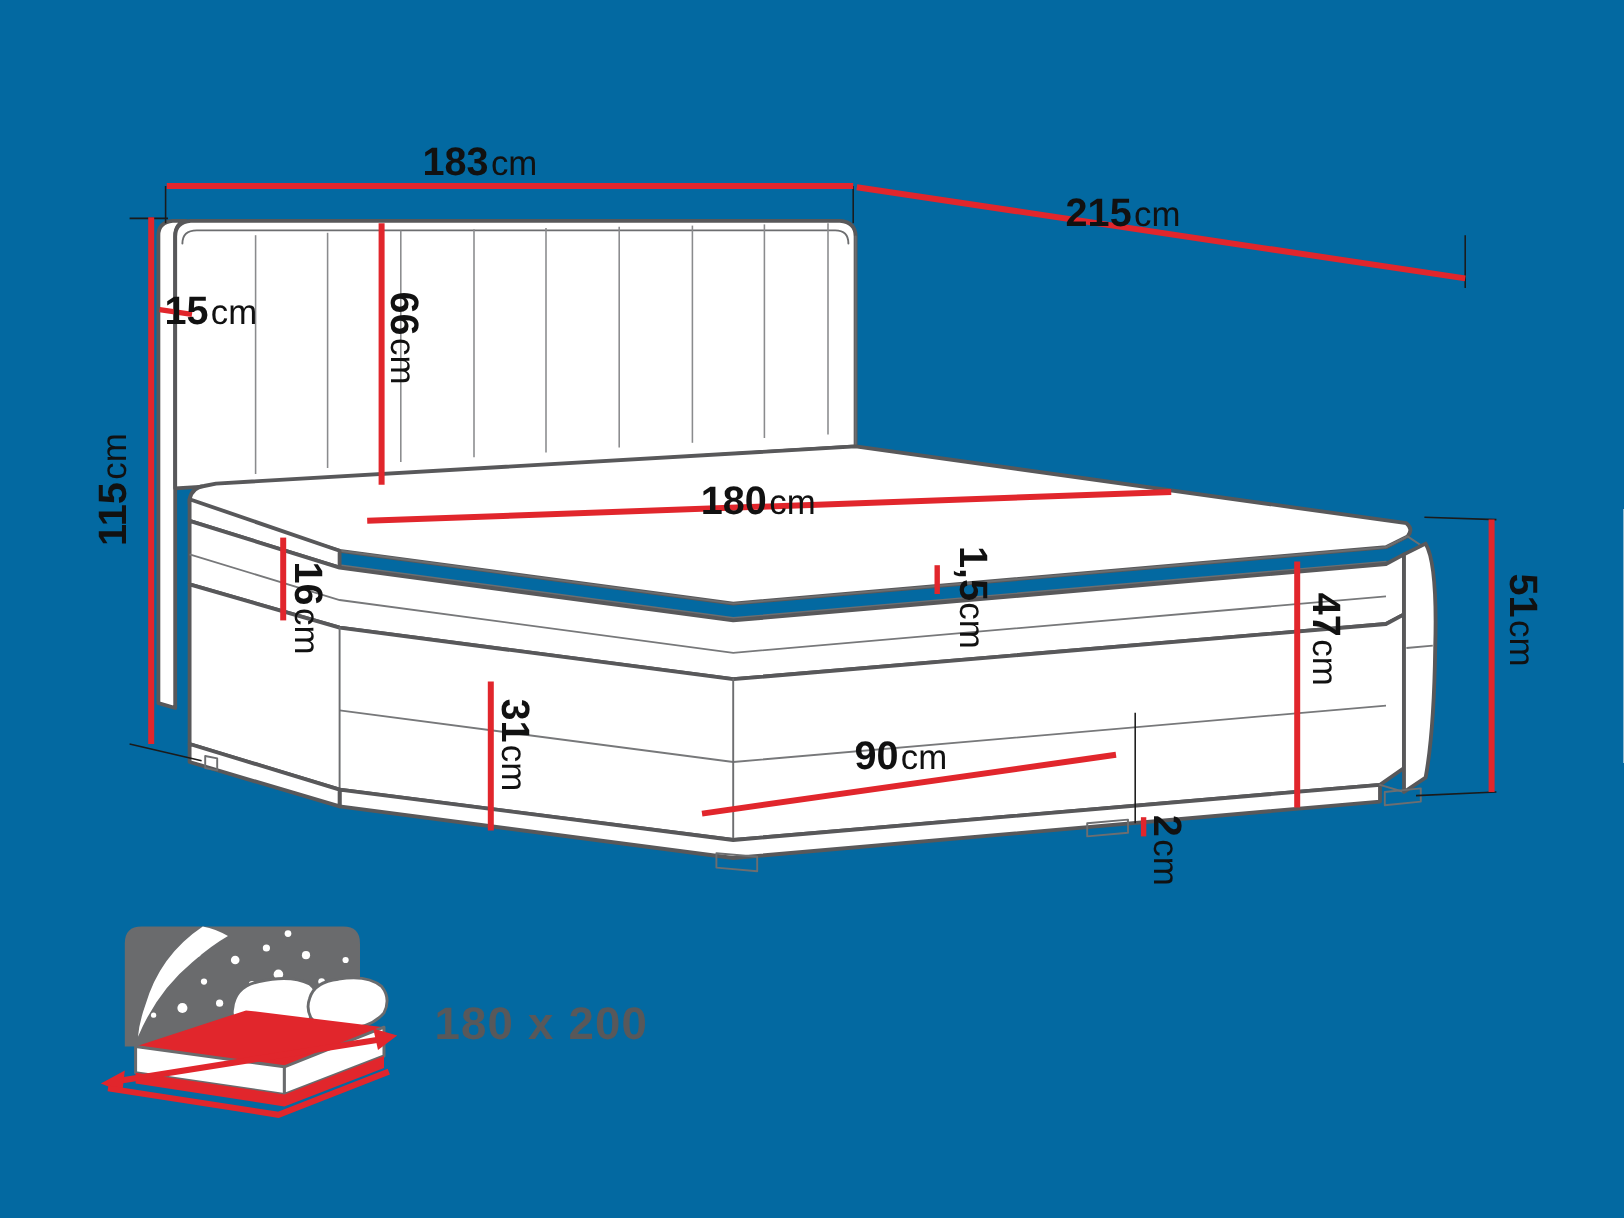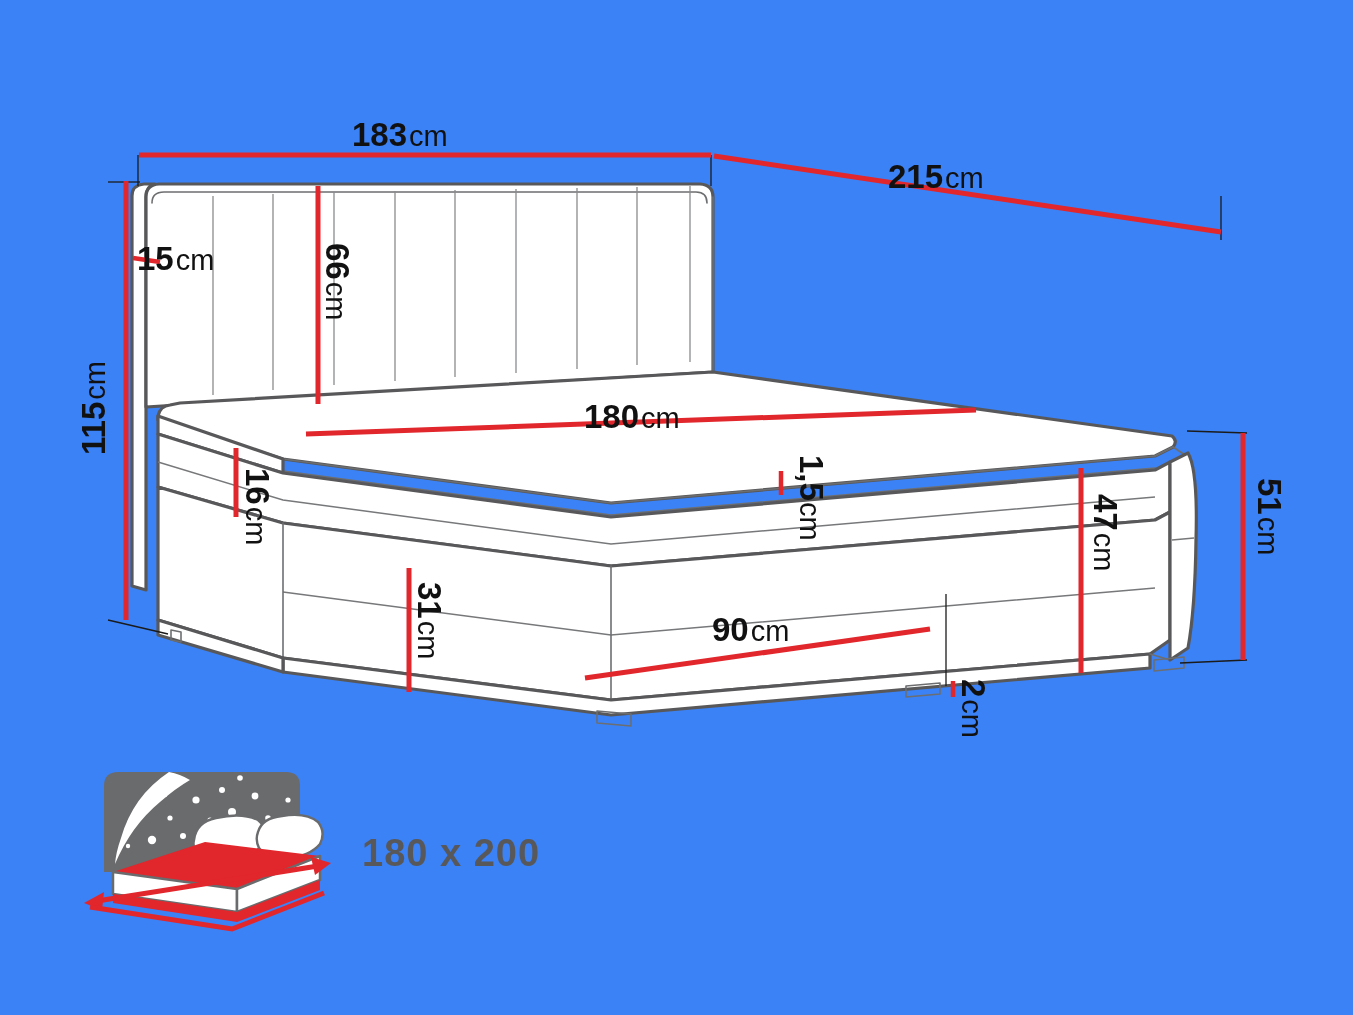--- a/index.html
+++ b/index.html
@@ -10,21 +10,21 @@
   body {
     width: 1353px;
     height: 1015px;
     font-family: "Liberation Sans", sans-serif;
     overflow: hidden;
   }
   #diagram-root {
     position: relative;
     width: 1353px;
     height: 1015px;
-    background: #3b82f6;
+    background: #0369a1;
   }
   svg#bed-diagram {
     display: block;
     width: 1353px;
     height: 1015px;
   }
   .furniture-outline {
     fill: #ffffff;
     stroke: #58585a;
     stroke-width: 3.2;

